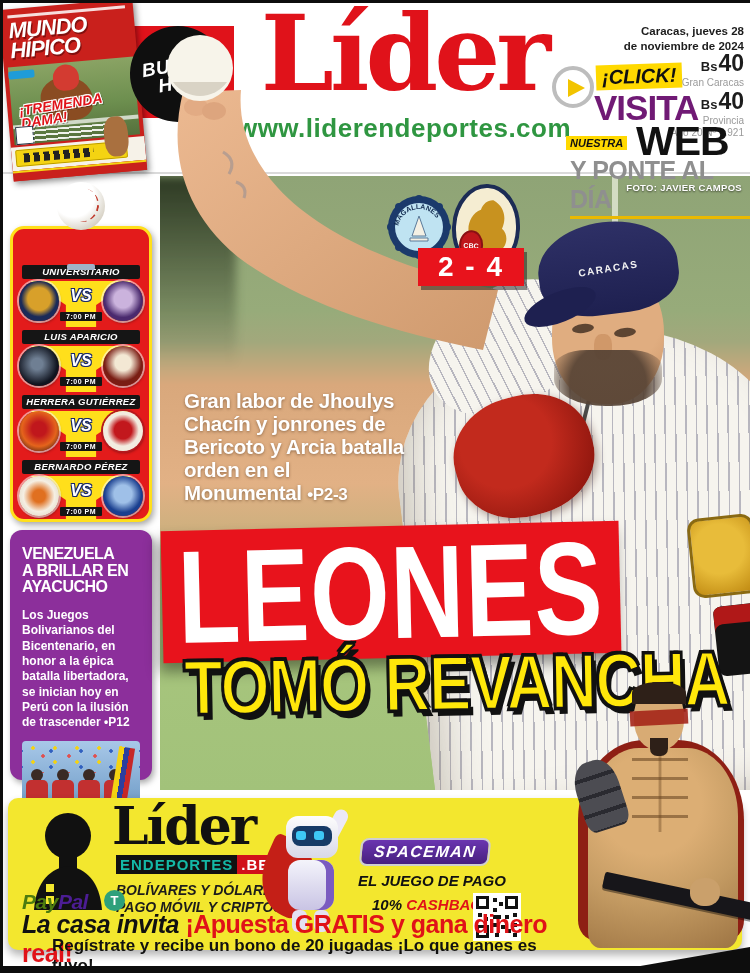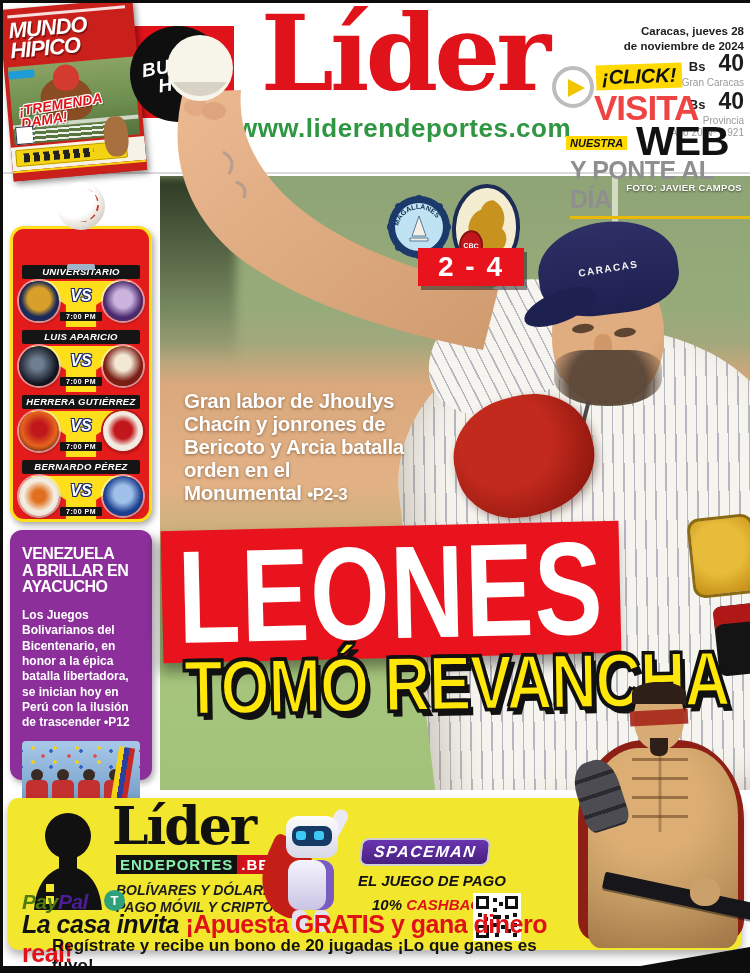--- a/index.html
+++ b/index.html
@@ -52,35 +52,35 @@
   
   .brand{left:214px;top:2px;width:380px;text-align:center;z-index:2;
        font-family:"DejaVu Serif",serif;font-weight:bold;font-size:104px;line-height:1;
        color:#e0121a;letter-spacing:-4px;}
   .brand-url{left:214px;top:113px;width:380px;text-align:center;z-index:2;
        font-weight:bold;font-size:26px;color:#2f9641;letter-spacing:.5px;}
 
   
   .pub{z-index:2;width:148px;left:596px;text-align:right;color:#1c1c1c;}
   .pub-date{top:24px;font-weight:bold;font-size:11.5px;line-height:1.3;}
-  .pricerow{display:flex;justify-content:flex-end;align-items:baseline;gap:13px;}
+  .pricerow{display:flex;justify-content:flex-end;align-items:baseline;gap:1px;}
   .price1{top:52px;} .price2{top:90px;}
   .cur{font-weight:bold;font-size:13px;} .amt{font-weight:bold;font-size:23px;line-height:1;}
   .zone{font-size:10px;color:#9a9a9a;} .zone1{top:77px;} .zone2{top:115px;}
   .edition{top:127px;font-size:10px;color:#9a9a9a;}
 
   
   .webpromo{left:552px;top:58px;width:200px;height:112px;z-index:2;}
   .play{left:0;top:8px;width:42px;height:42px;border-radius:50%;background:#fff;
        border:4px solid #bdbdbd;box-sizing:border-box;}
   .play-tri{left:12px;top:9px;width:0;height:0;border-left:17px solid #f2c400;
        border-top:9px solid transparent;border-bottom:9px solid transparent;}
   .click-badge{left:44px;top:6px;background:#ffd900;color:#111;font-style:italic;font-weight:bold;
        font-size:20px;padding:1px 6px;transform:rotate(-2deg);}
-  .visita{left:42px;top:30px;font-weight:bold;font-size:35px;letter-spacing:-1px;color:#ef4444;}
+  .visita{left:42px;top:30px;font-weight:bold;font-size:35px;letter-spacing:-1px;color:#701a75;}
   .nuestra{left:14px;top:78px;background:#ffd900;color:#111;font-weight:bold;font-size:11px;
        font-style:italic;padding:1px 4px;}
   .webword{left:84px;top:60px;font-weight:bold;font-size:41px;letter-spacing:-1px;color:#111;}
   .tagline{left:18px;top:98px;font-size:25px;font-weight:bold;color:#8f8f8f;letter-spacing:-.5px;
        border-bottom:3px solid #eab902;padding:0 4px 2px 0;}
 
   .divider{left:0;top:172px;width:750px;height:2px;background:#dadada;z-index:1;}
 
   
   .jlogo{left:34px;top:182px;width:94px;height:88px;z-index:4;}
@@ -233,21 +233,21 @@
   .w-fist{position:absolute;left:118px;top:196px;width:30px;height:28px;border-radius:45%;
        background:#caa06b;}
 
   
   .ad{left:8px;top:798px;width:734px;height:152px;background:#f3e72e;border-radius:10px;z-index:5;
        box-shadow:0 5px 9px rgba(0,0,0,.3);}
   .bust{left:18px;top:12px;width:84px;height:100px;}
   .ad-brand{left:104px;top:2px;font-family:"DejaVu Serif",serif;font-weight:bold;font-size:52px;
        color:#111;letter-spacing:-2px;line-height:1;}
   .ad-sub{left:108px;top:58px;font-weight:bold;font-size:15px;letter-spacing:1px;}
-  .ad-sub .b1{background:#111;color:#86efac;padding:1px 4px;}
+  .ad-sub .b1{background:#111;color:#14b8a6;padding:1px 4px;}
   .ad-sub .b2{background:#d1111a;color:#fff;padding:1px 4px;}
   .ad-pay{left:108px;top:84px;font-style:italic;font-weight:bold;font-size:14px;color:#1c1c1c;
        line-height:1.2;}
   .paypal{left:14px;top:92px;font-style:italic;font-weight:bold;font-size:21px;letter-spacing:-.5px;}
   .pp1{color:#4d7c0f;} .pp2{color:#4c1d95;}
   .tether{left:96px;top:92px;width:21px;height:21px;border-radius:50%;background:#2ea07b;color:#fff;
        font-weight:bold;font-size:13px;display:flex;align-items:center;justify-content:center;}
   
   .robot{left:250px;top:8px;width:96px;height:132px;}
   .r-cape{position:absolute;left:2px;top:34px;width:54px;height:74px;background:#c41f17;

